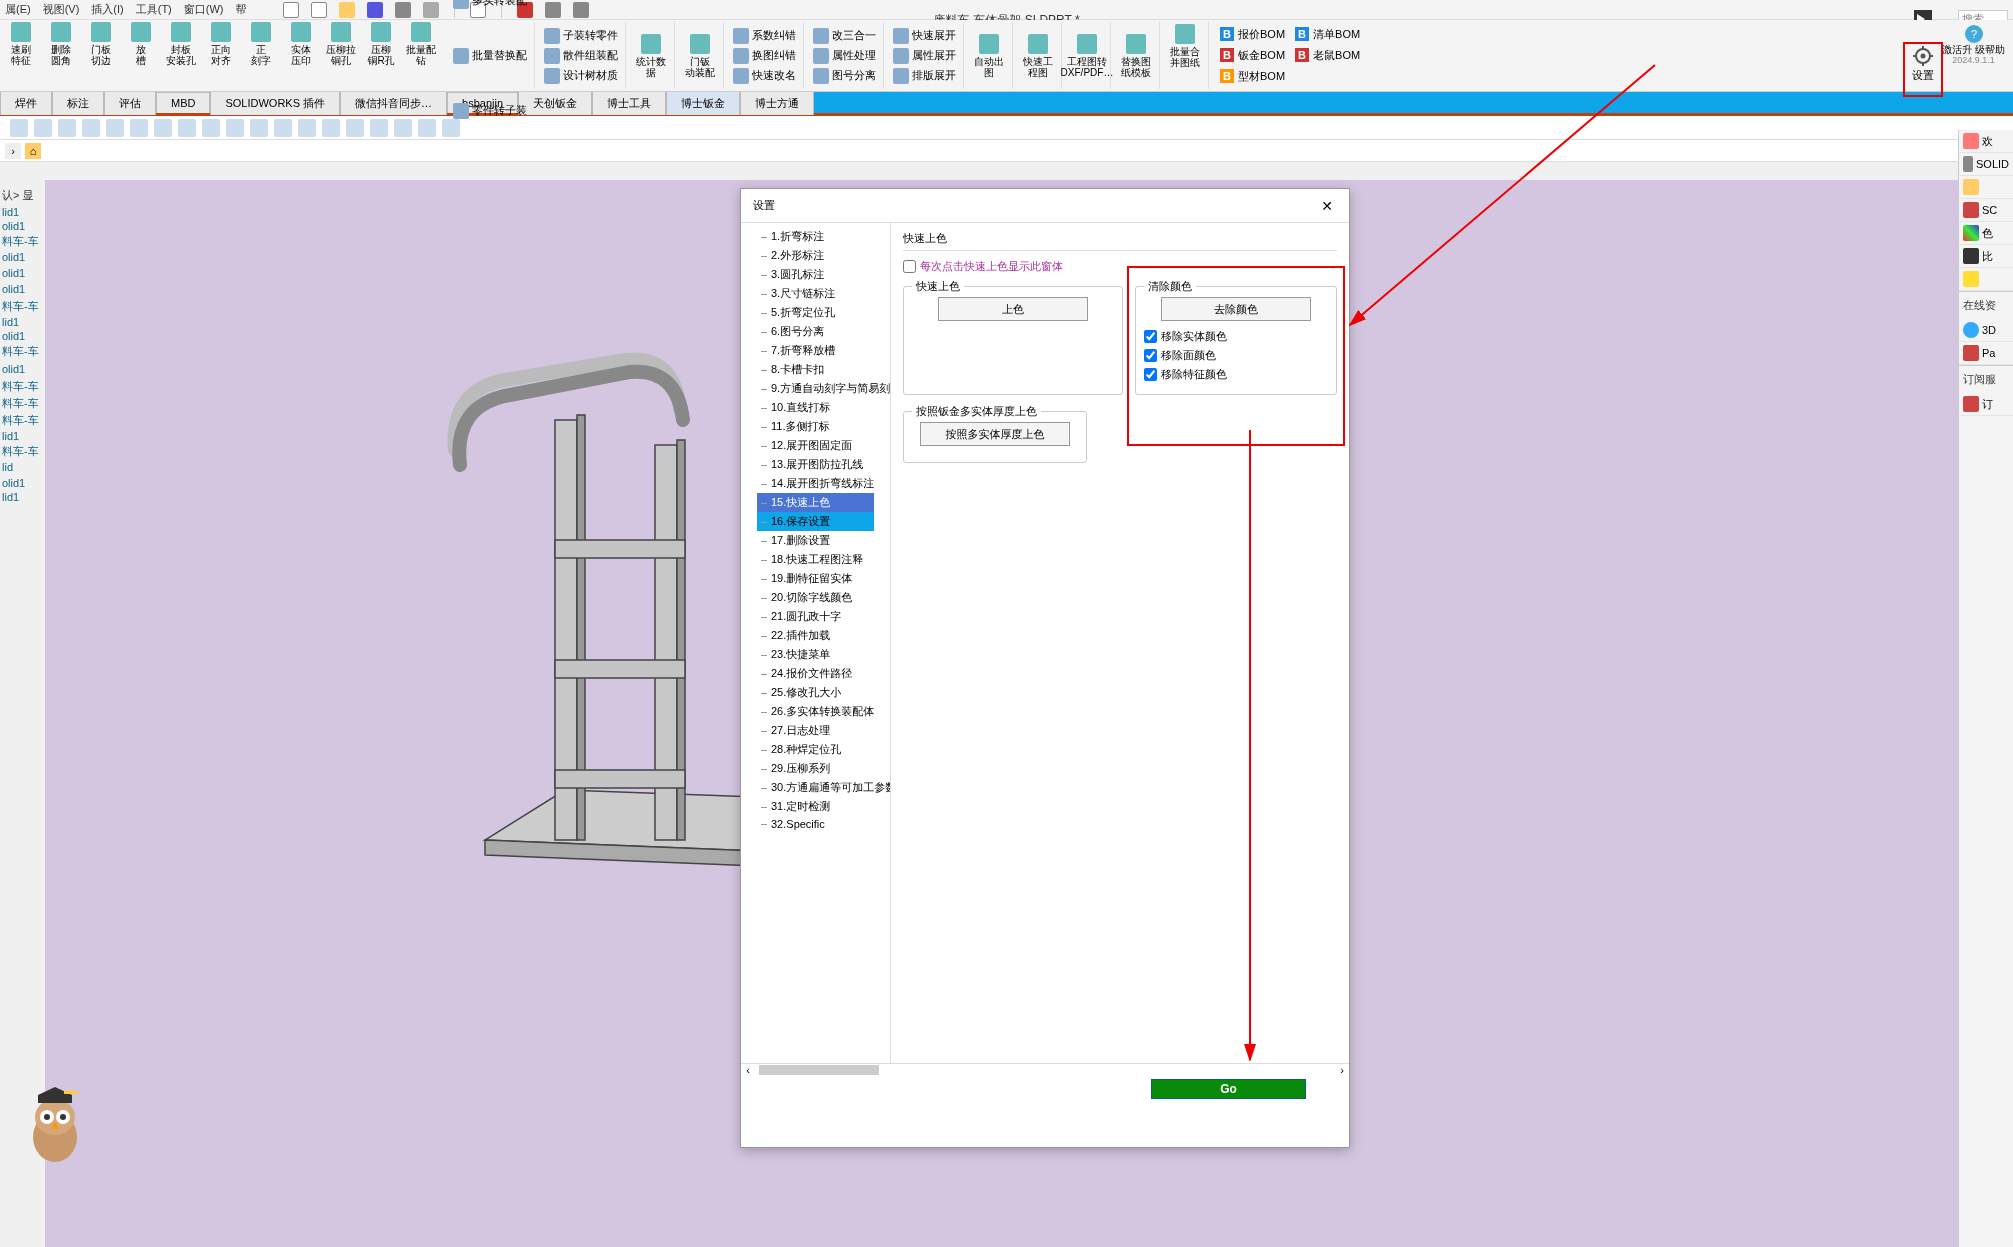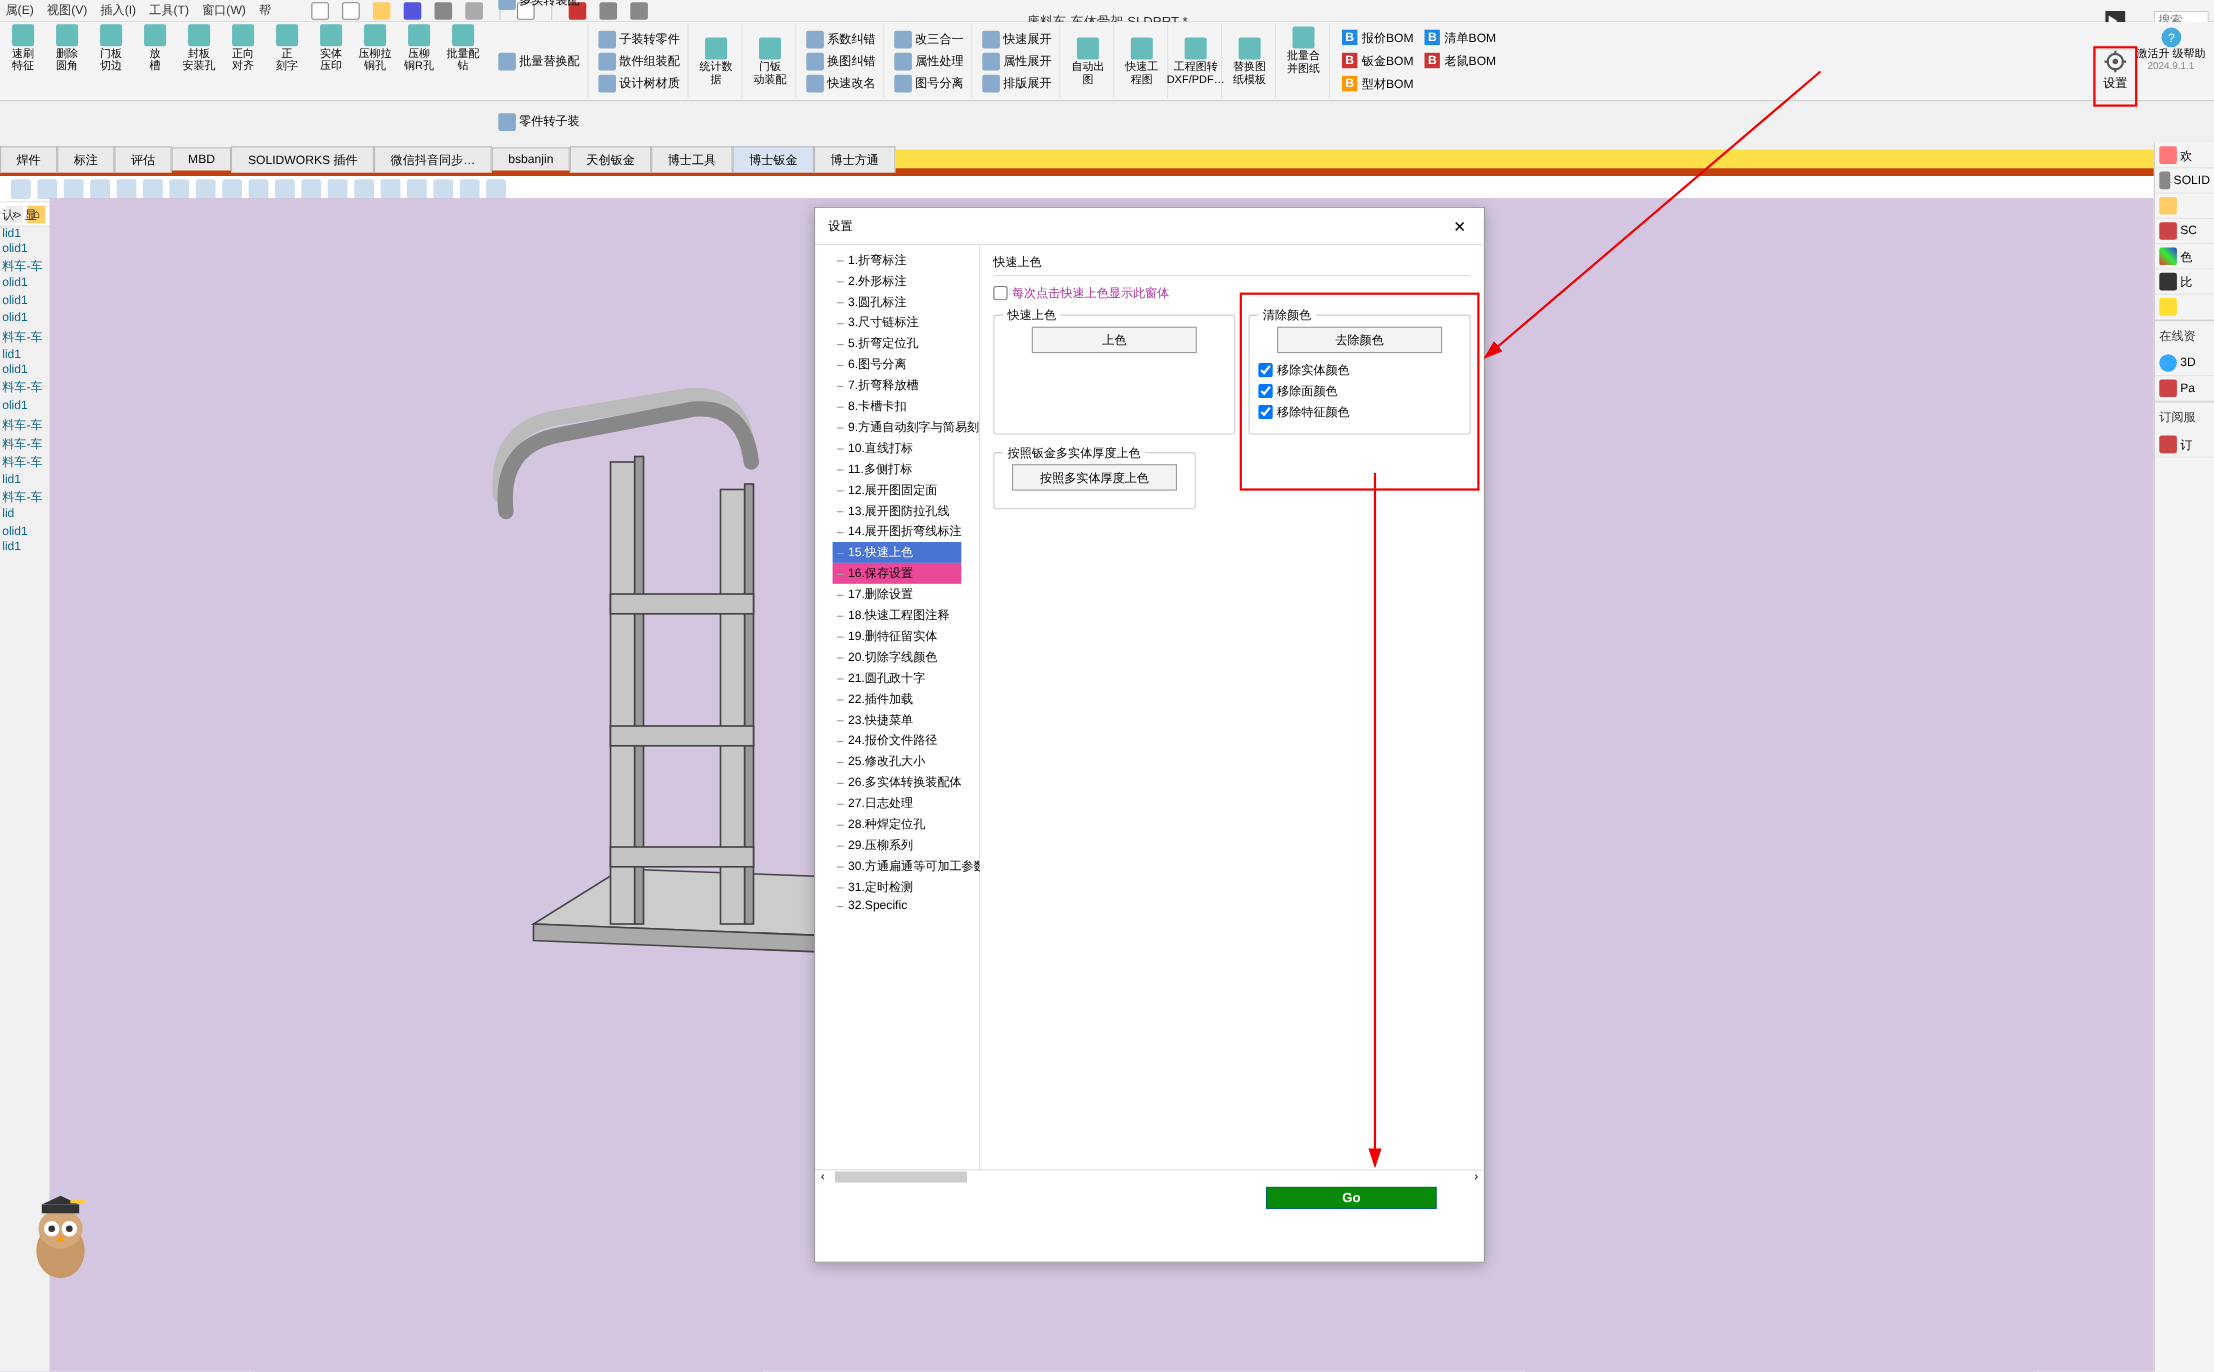--- a/index.html
+++ b/index.html
@@ -26,21 +26,21 @@
 .bom-col { display: flex; flex-direction: column; gap: 1px; padding: 2px 5px; }
 .bom-item { display: flex; align-items: center; gap: 4px; height: 20px; }
 .bom-item .bico { width: 14px; height: 14px; }
 
 
 .settings-wrap { border: 2px solid #e00; padding: 2px; position: absolute; right: 70px; top: 22px; width: 40px; height: 55px; }
 .settings-btn { display: flex; flex-direction: column; align-items: center; gap: 2px; }
 .gear-ico { width: 20px; height: 20px; }
 
 
-.tabs-row { height: 24px; background: #fde047; display: flex; align-items: center; border-bottom: 7px solid #c2410c; margin-top: 44px; }
+.tabs-row { height: 24px; background: #0ea5e9; display: flex; align-items: center; border-bottom: 3px solid #c2410c; }
 .tab { padding: 4px 14px; border: 1px solid #bbb; border-bottom: none; background: #eaeaea; font-size: 11px; cursor: pointer; }
 
 
 .hud { height: 24px; background: #fff; display: flex; align-items: center; gap: 6px; padding: 0 10px; border-bottom: 1px solid #ddd; }
 .hud .hico { width: 18px; height: 18px; background: #cde; border-radius: 2px; }
 
 
 .breadcrumb { height: 22px; display: flex; align-items: center; padding-left: 5px; gap: 4px; background: #fff; border-bottom: 1px solid #ddd; }
 .bc-arrow { width: 16px; height: 16px; background: #eee; display: inline-flex; align-items: center; justify-content: center; }
 
@@ -56,21 +56,21 @@
 
 
 .dialog { position: absolute; left: 740px; top: 188px; width: 610px; height: 960px; background: #fff; border: 1px solid #999; box-shadow: 0 3px 12px rgba(0,0,0,.25); }
 .dlg-title { height: 34px; display: flex; align-items: center; padding: 0 12px; border-bottom: 1px solid #ddd; justify-content: space-between; }
 .dlg-close { width: 20px; height: 20px; font-size: 14px; background: none; border: none; cursor: pointer; }
 .dlg-body { display: flex; height: 840px; }
 .dlg-tree { width: 150px; border-right: 1px solid #ddd; overflow-y: auto; padding: 4px 16px; }
 .dt-item { padding: 2px 6px 2px 14px; font-size: 11px; cursor: pointer; white-space: nowrap; position: relative; }
 .dt-item::before { content: ""; position: absolute; left: 4px; top: 50%; width: 6px; height: 1px; background: #999; }
 .dt-item.sel { background: #4a74d4; color: #fff; }
-.dt-item.sel2 { background: #ec4899; }
+.dt-item.sel2 { background: #0ea5e9; }
 .dlg-scroll { height: 12px; border-top: 1px solid #ddd; display: flex; }
 .dlg-scroll .thumb { width: 120px; height: 10px; background: #ccc; margin: 1px 0 0 4px; }
 .dlg-scroll .arr { width: 14px; text-align: center; }
 
 .dlg-main { flex: 1; padding: 8px 12px; position: relative; }
 .dm-tab { border-bottom: 1px solid #ddd; padding-bottom: 4px; margin-bottom: 8px; }
 .dm-check-row { display: flex; align-items: center; gap: 4px; margin: 4px 0; }
 .dm-check-row input { width: 13px; height: 13px; }
 .dm-note { color: #b030a0; font-size: 11px; }
 

